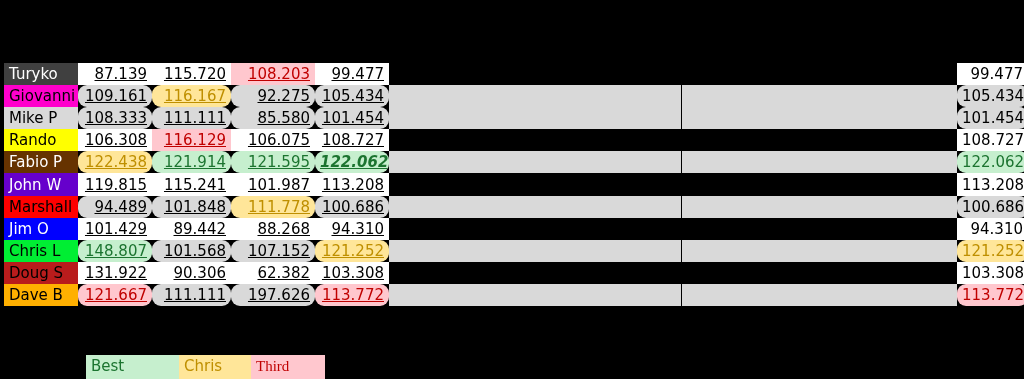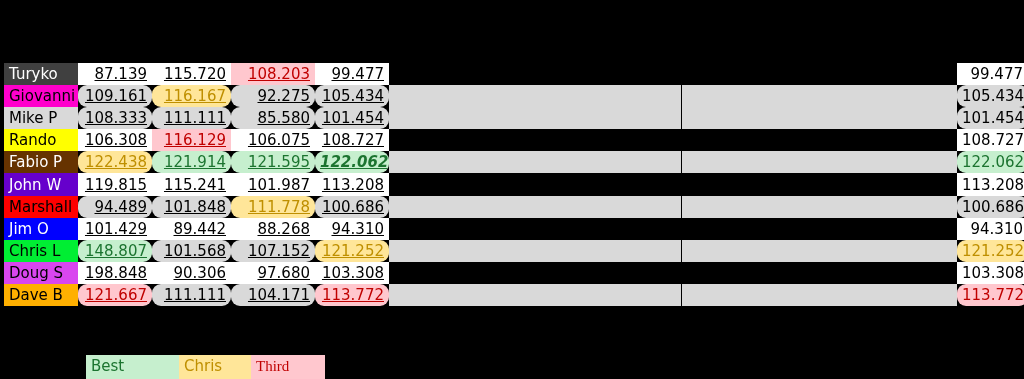--- a/index.html
+++ b/index.html
@@ -208,34 +208,34 @@
           <td class="name" style="background: rgb(0, 238, 51); color: rgb(0, 0, 0);">Chris L</td>
           <td class="num hl-best">148.807</td>
           <td class="num">101.568</td>
           <td class="num">107.152</td>
           <td class="num hl-second">121.252</td>
           <td class="fill-light"></td>
           <td class="fill-light seam"></td>
           <td class="total hl-second">121.252</td>
         </tr>
         <tr class="band-white">
-          <td class="name" style="background: #d946ef; color: rgb(0, 0, 0);">Doug S</td>
-          <td class="num">198.848</td>
+          <td class="name" style="background: #b91c1c; color: rgb(0, 0, 0);">Doug S</td>
+          <td class="num">131.922</td>
           <td class="num">90.306</td>
-          <td class="num">97.680</td>
+          <td class="num">62.382</td>
           <td class="num">103.308</td>
           <td class="fill-dark"></td>
           <td class="fill-dark seam"></td>
           <td class="total">103.308</td>
         </tr>
         <tr class="band-grey">
           <td class="name" style="background: rgb(255, 176, 0); color: rgb(0, 0, 0);">Dave B</td>
           <td class="num hl-third">121.667</td>
           <td class="num">111.111</td>
-          <td class="num">104.171</td>
+          <td class="num">197.626</td>
           <td class="num hl-third">113.772</td>
           <td class="fill-light"></td>
           <td class="fill-light seam"></td>
           <td class="total hl-third">113.772</td>
         </tr>
       </tbody>
   </table>
 
   <div id="legend">
     <div class="legend-cell legend-best">Best</div>

